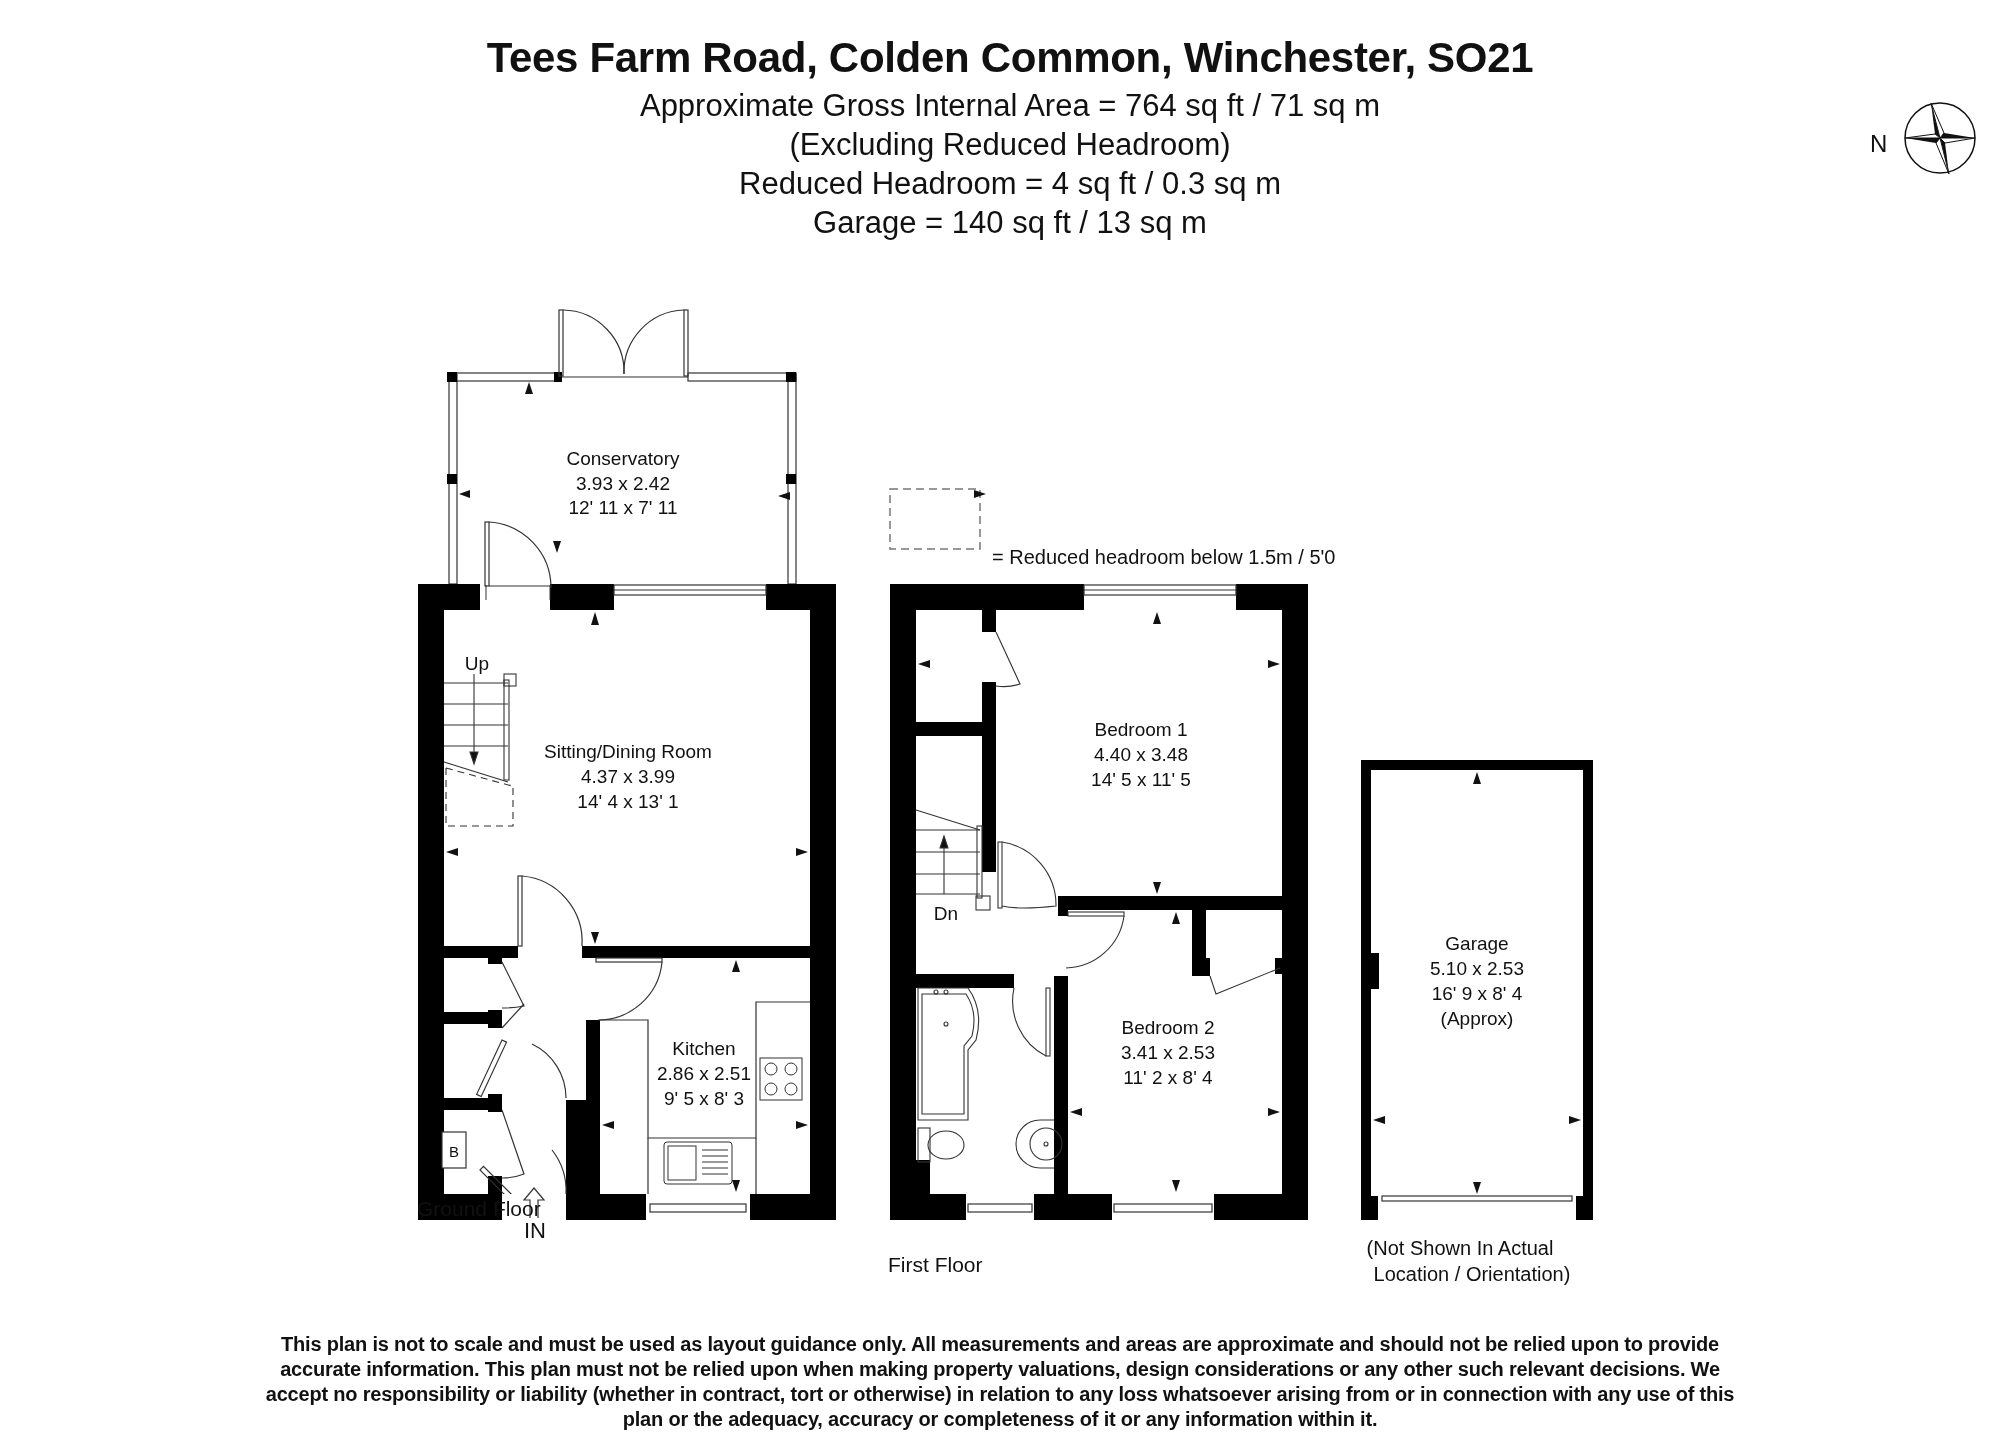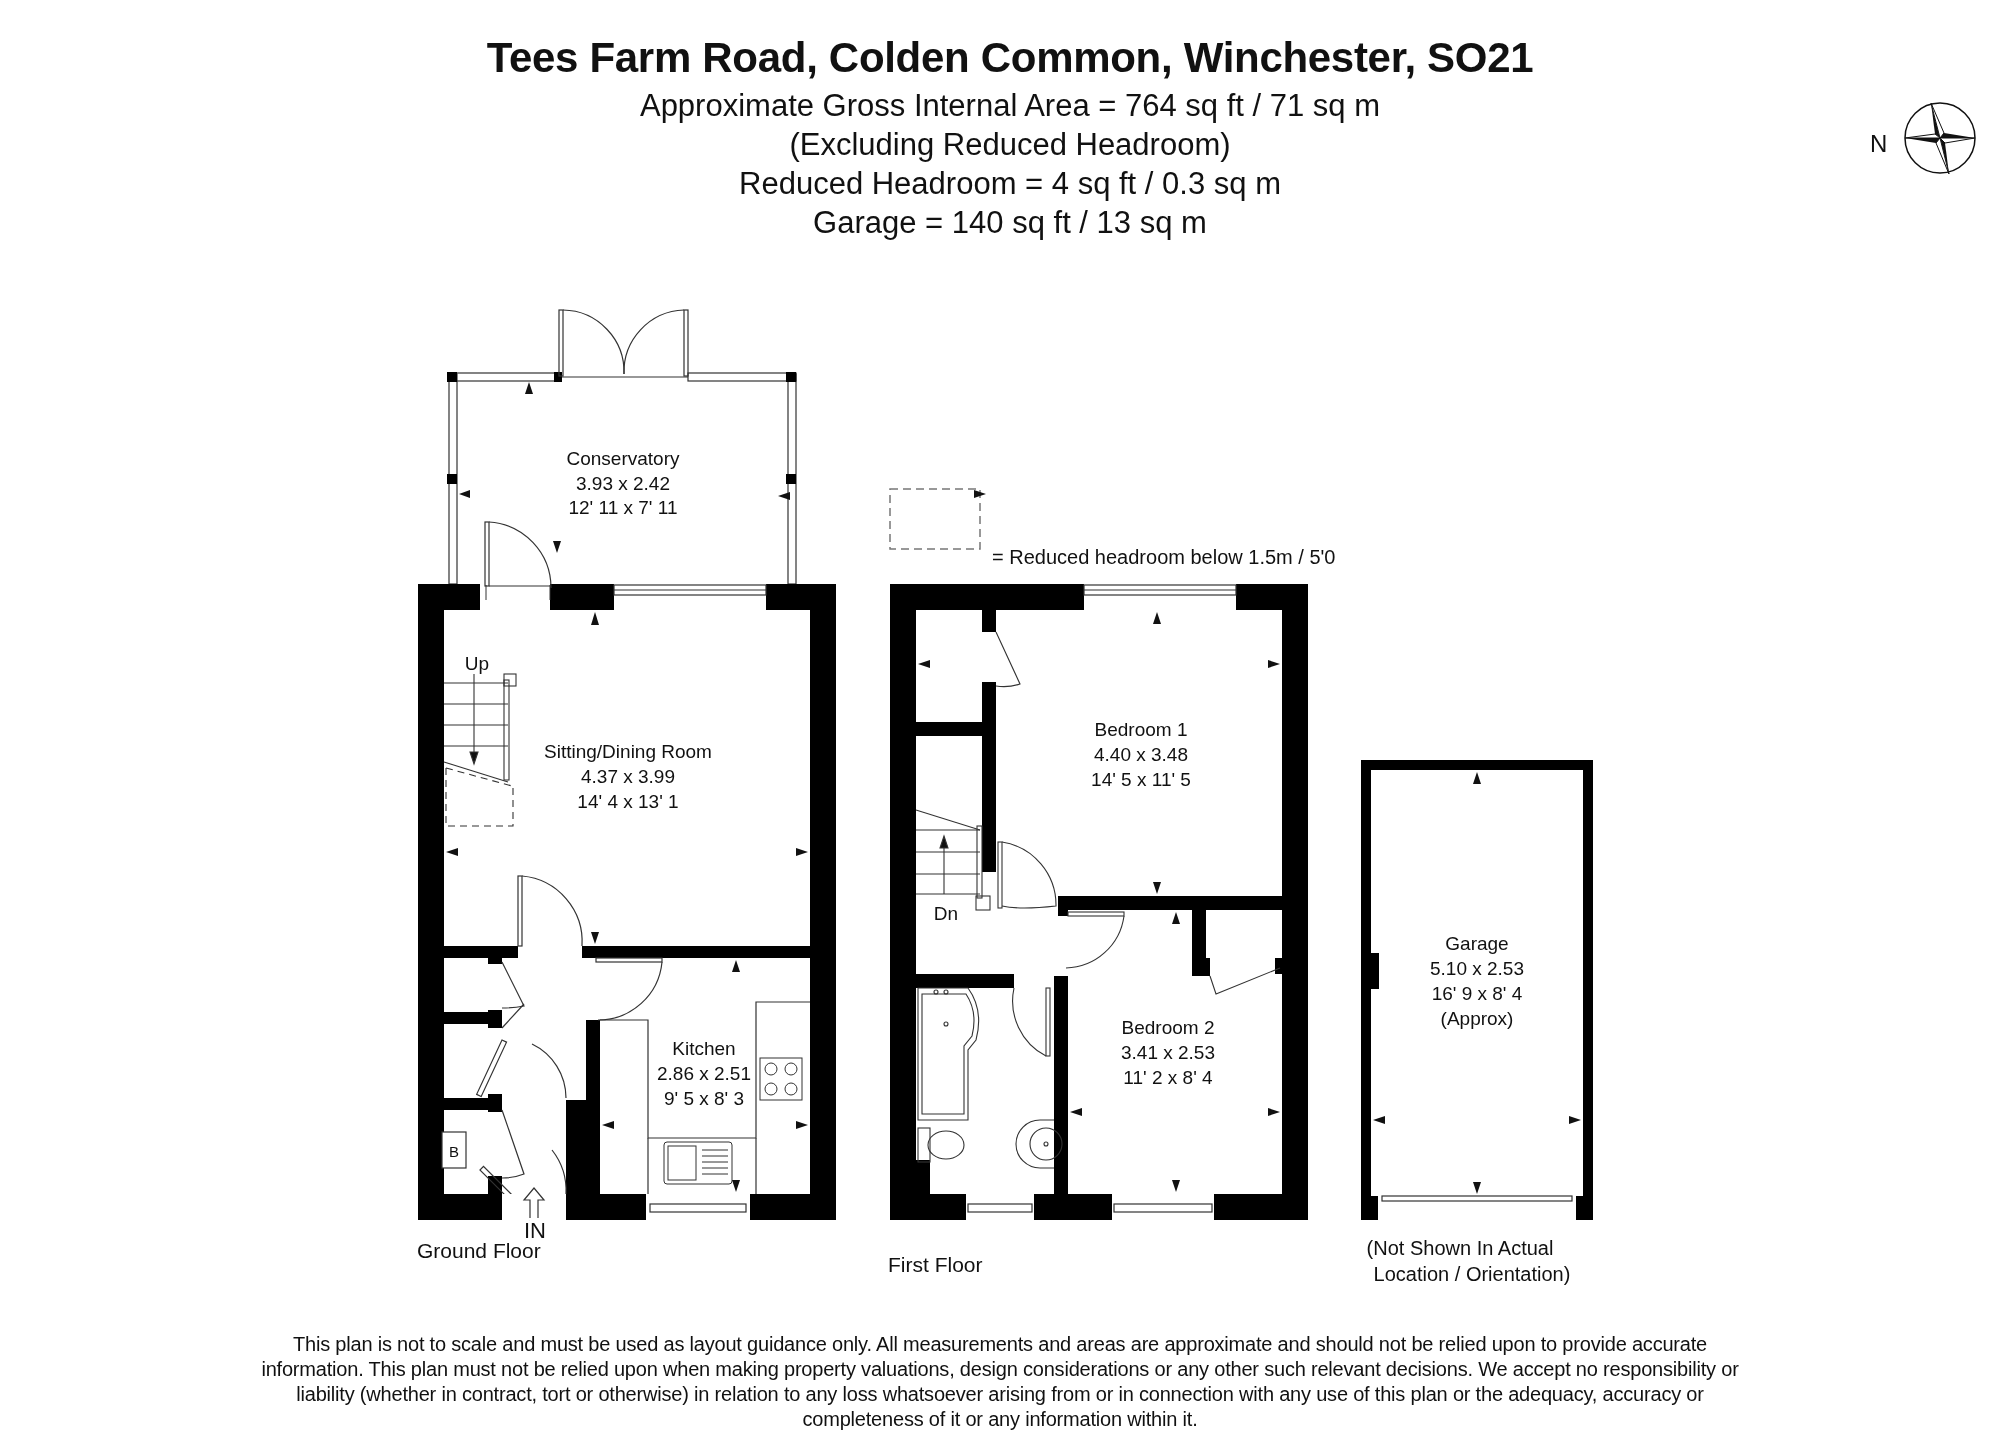--- a/index.html
+++ b/index.html
@@ -6,21 +6,21 @@
   body { width: 2000px; height: 1445px; position: relative; overflow: hidden; font-family: "Liberation Sans", sans-serif; color: #111; }
   .header { position: absolute; left: 0; top: 30px; width: 2000px; text-align: center; }
   .title { font-size: 42px; font-weight: bold; line-height: 56px; margin-left: 20px; letter-spacing: -0.3px; }
   .subline { font-size: 31px; line-height: 39px; margin-left: 20px; }
   .compass { position: absolute; left: 1870px; top: 98px; width: 110px; height: 80px; }
   .compass-n { position: absolute; left: 0; top: 32px; font-size: 24px; }
   svg.plan { position: absolute; left: 0; top: 0; }
   .lbl { font-family: "Liberation Sans", sans-serif; fill: #111; }
   .floor-label { position: absolute; font-size: 21px; }
   .legend-text { position: absolute; left: 992px; top: 506px; font-size: 20px; margin-top: 40px; }
-  .disclaimer { position: absolute; left: 260px; top: 1332px; width: 1480px; text-align: center; font-size: 20px; line-height: 25px; letter-spacing: -0.2px; }
+  .disclaimer { position: absolute; left: 260px; top: 1332px; width: 1480px; text-align: center; font-size: 20px; line-height: 25px; letter-spacing: -0.2px; font-weight: bold; }
 </style>
 </head>
 <body>
 
 <div class="header">
   <div class="title">Tees Farm Road, Colden Common, Winchester, SO21</div>
   <div class="subline">Approximate Gross Internal Area = 764 sq ft / 71 sq m</div>
   <div class="subline">(Excluding Reduced Headroom)</div>
   <div class="subline">Reduced Headroom = 4 sq ft / 0.3 sq m</div>
   <div class="subline">Garage = 140 sq ft / 13 sq m</div>
@@ -329,16 +329,16 @@
     <text class="lbl" x="1477" y="975" font-size="19" text-anchor="middle">5.10 x 2.53</text>
     <text class="lbl" x="1477" y="1000" font-size="19" text-anchor="middle">16' 9 x 8' 4</text>
     <text class="lbl" x="1477" y="1025" font-size="19" text-anchor="middle">(Approx)</text>
     <text class="lbl" x="1460" y="1255" font-size="20" text-anchor="middle">(Not Shown In Actual</text>
     <text class="lbl" x="1472" y="1281" font-size="20" text-anchor="middle">Location / Orientation)</text>
   </g>
 </svg>
 
 <div class="legend-text">= Reduced headroom below 1.5m / 5'0</div>
 
-<div class="floor-label" style="left:417px; top:1239px;">Ground Floor</div>
+<div class="floor-label" style="left:417px; top:1197px;">Ground Floor</div>
 <div class="floor-label" style="left:888px; top:1237px;margin-top:16px;">First Floor</div>
 
 <div class="disclaimer">This plan is not to scale and must be used as layout guidance only. All measurements and areas are approximate and should not be relied upon to provide accurate information. This plan must not be relied upon when making property valuations, design considerations or any other such relevant decisions. We accept no responsibility or liability (whether in contract, tort or otherwise) in relation to any loss whatsoever arising from or in connection with any use of this plan or the adequacy, accuracy or completeness of it or any information within it.</div>
 
 </body></html>

